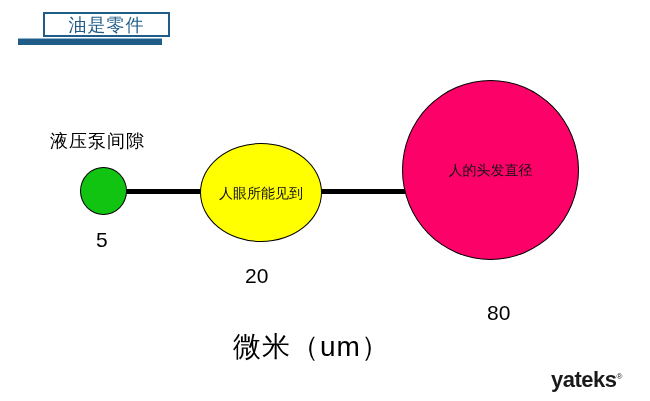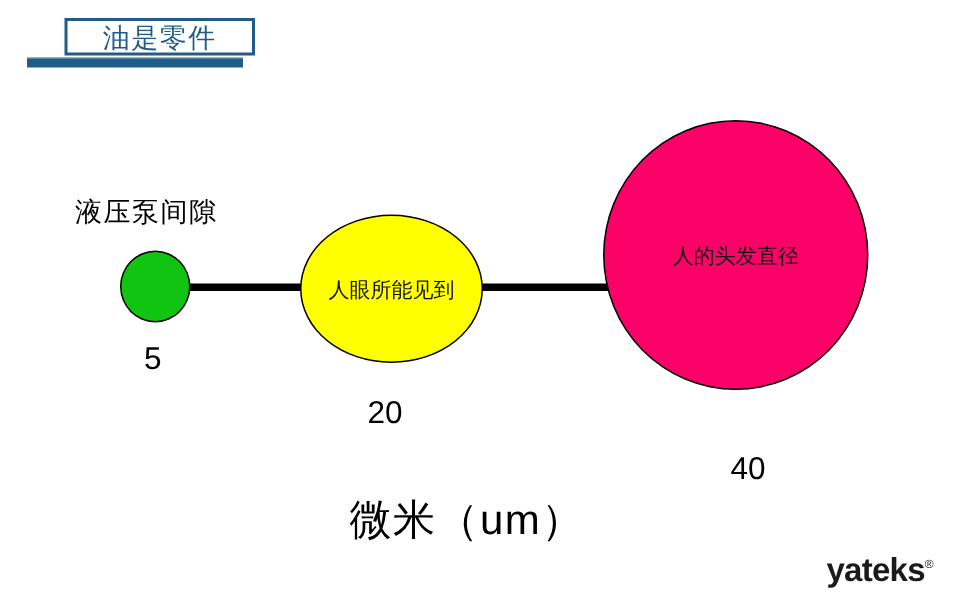--- a/index.html
+++ b/index.html
@@ -205,18 +205,18 @@
   <div class="bubble" id="bubble-eye">
     <div class="bubble-label">
       <div>人眼所能见到</div>
     </div>
   </div>
   <div class="value-label" id="value-eye">20</div>
 
   <div class="bubble" id="bubble-hair">
     <div class="bubble-label">人的头发直径</div>
   </div>
-  <div class="value-label" id="value-hair">40</div>
+  <div class="value-label" id="value-hair">80</div>
 
   <div id="axis-unit">微米（um）</div>
 </div>
 
 <div id="logo"><span>yateks</span><span id="logo-mark">®</span></div>
 
 </body></html>

